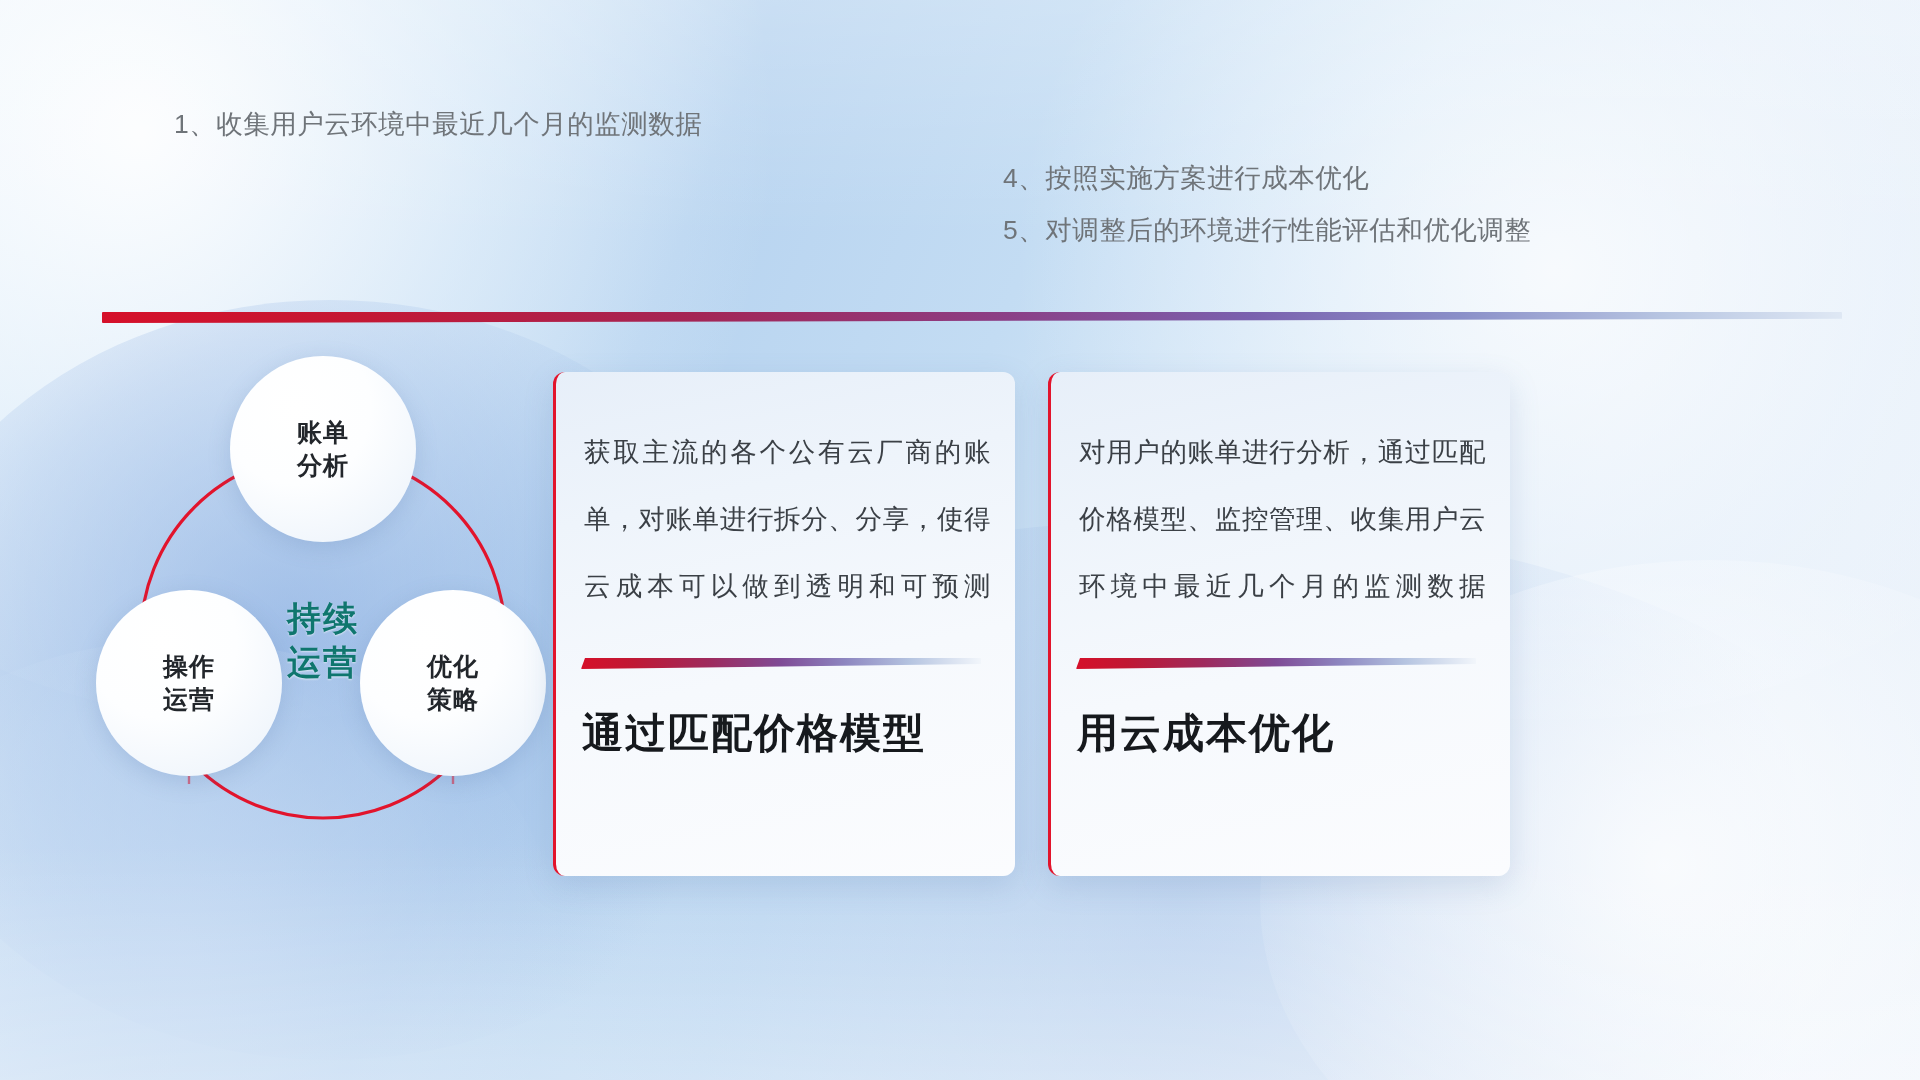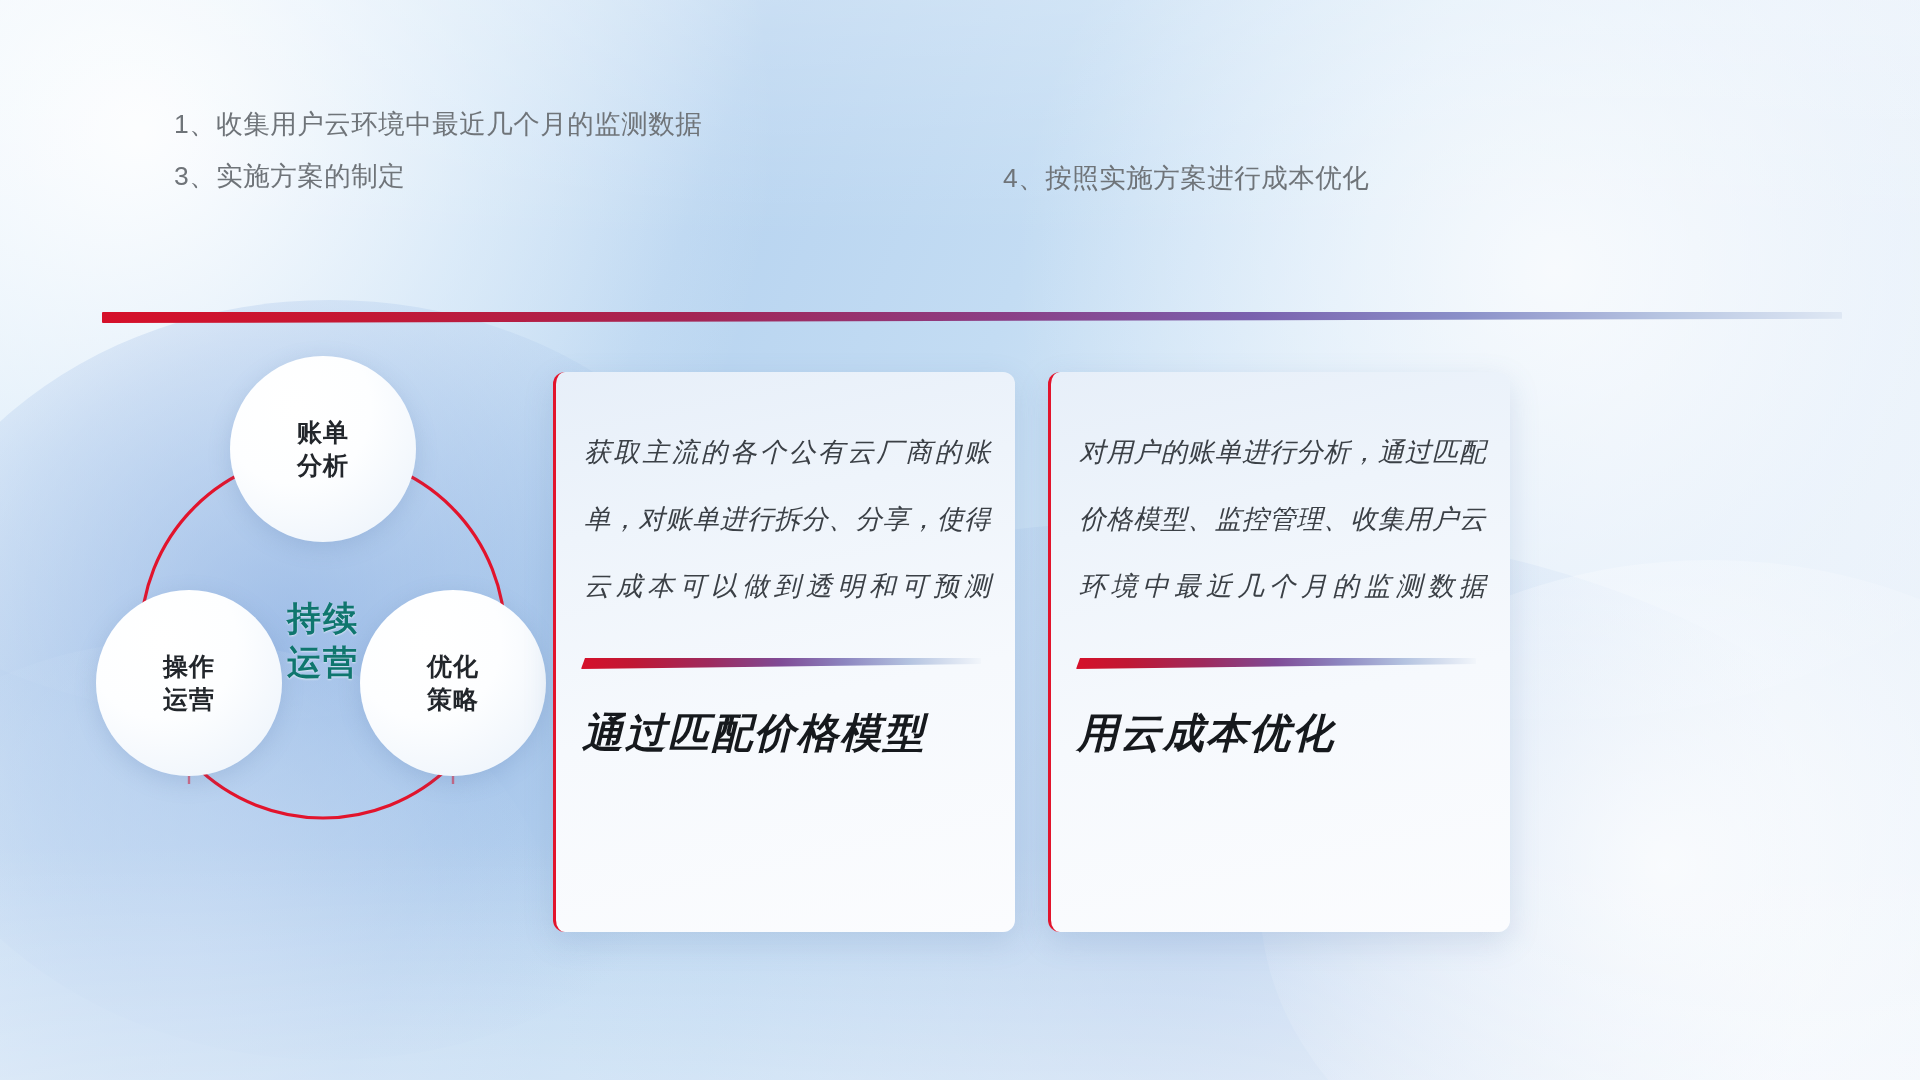--- a/index.html
+++ b/index.html
@@ -88,26 +88,26 @@
     line-height:33px;letter-spacing:1px;
   }
   #venn-center-label{
     position:absolute;left:142px;top:240px;width:186px;
     text-align:center;font-size:34px;font-weight:700;color:#0f766e;
     line-height:44px;letter-spacing:2px;text-shadow:0 1px 2px rgba(255,255,255,.6);
   }
 
   
   .card{
-    position:absolute;top:372px;width:462px;height:560px;
+    position:absolute;top:372px;width:462px;height:504px;
     border-radius:12px;
     background:linear-gradient(168deg,#e7eff9 0%,#eef4fb 26%,#f6f9fd 58%,#fbfcfe 100%);
     border-left:3px solid #e2142c;
     box-shadow:0 10px 30px rgba(86,120,170,.18);
-    box-sizing:border-box;overflow:hidden;font-style:italic;
+    box-sizing:border-box;overflow:hidden;
   }
   #card-1{left:553px;}
   #card-2{left:1048px;}
   .card-body{
     position:absolute;left:28px;right:24px;top:47px;
     font-size:26.5px;line-height:67px;color:#3b4046;letter-spacing:.4px;
     text-align:justify;text-align-last:justify;font-weight:400;
   }
   .card-rule{
     position:absolute;left:25px;width:400px;height:11px;top:286px;
@@ -131,24 +131,24 @@
   <div class="bgl" id="bg-blob-c"></div>
   <div class="bgl" id="bg-blob-d"></div>
   <div class="bgl" id="bg-blob-e"></div>
   <div class="bgl" id="bg-blob-f"></div>
   <div class="bgl" id="bg-sheen"></div>
 </div>
 
 <div id="steps">
   <div class="steps-col" id="steps-col-left">
     <div class="step-line">1、收集用户云环境中最近几个月的监测数据</div>
-    <div class="step-line">3、实施方案的制定</div>
   </div>
   <div class="steps-col" id="steps-col-right">
     <div class="step-line">4、按照实施方案进行成本优化</div>
+    <div class="step-line">5、对调整后的环境进行性能评估和优化调整</div>
   </div>
 </div>
 
 <div id="main-rule"></div>
 
 <div id="venn">
 
   <svg width="520" height="560" viewBox="0 0 520 560">
 
     <circle cx="235" cy="280" r="182" fill="none" stroke="#e2142c" stroke-width="3.2"></circle>

